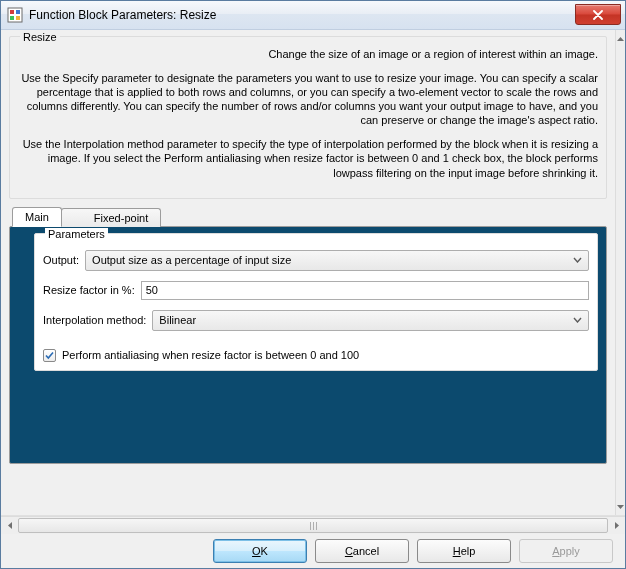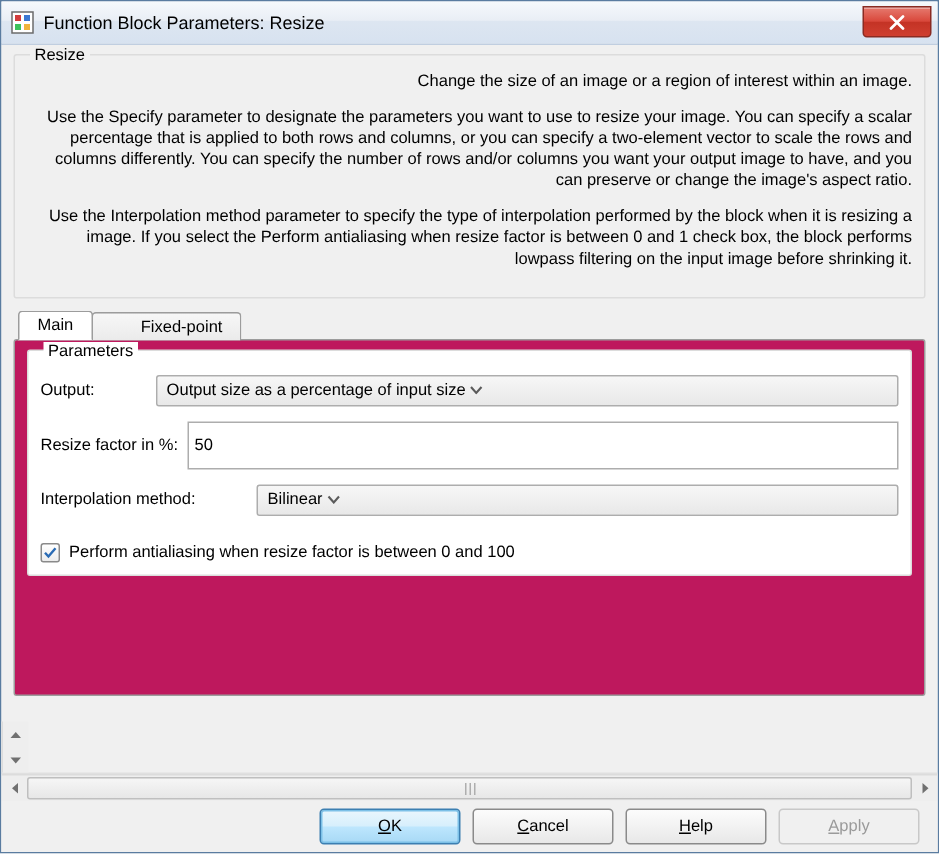--- a/index.html
+++ b/index.html
@@ -7,45 +7,45 @@
   
   .titlebar{height:28px;background:linear-gradient(to bottom,#f6f9fc 0%,#e9eef5 45%,#dde6f1 46%,#d7e2f0 100%);border-bottom:1px solid #c0cee0;display:flex;align-items:center;padding:0 0 0 6px;position:relative;}
   .titlebar .sysicon{width:16px;height:16px;margin-right:6px;display:flex;align-items:center;justify-content:center;}
   .titlebar .sysicon svg{display:block;}
   .titlebar .title{color:#000;font-size:12px;}
   .closebtn{position:absolute;right:4px;top:3px;width:44px;height:19px;border-radius:0 0 3px 3px;background:linear-gradient(to bottom,#e67a6f 0%,#d9483b 48%,#c43325 52%,#cf3f30 100%);border:1px solid #8a2b22;display:flex;align-items:center;justify-content:center;cursor:default;box-shadow:inset 0 1px 0 rgba(255,255,255,0.35);}
   .closebtn svg{display:block;}
   
   .client{flex:1 1 auto;display:flex;flex-direction:column;background:#f0f0f0;position:relative;}
   
-  .content-wrap{flex:1 1 auto;display:flex;flex-direction:column;border-bottom:1px solid #e0e0e0;}
+  .content-wrap{flex:1 1 auto;display:flex;flex-direction:row;border-bottom:1px solid #e0e0e0;}
   .content{flex:1 1 auto;padding:6px 8px 4px 8px;overflow:hidden;display:flex;flex-direction:column;}
   .vscroll{width:17px;background:#eeeeee;border-left:1px solid #dcdcdc;display:flex;flex-direction:column;align-items:stretch;}
   .vscroll .arrow{height:17px;display:flex;align-items:center;justify-content:center;}
   .vscroll .track{flex:1 1 auto;}
   
   .group{border:1px solid #dcdcdc;border-radius:2px;padding:6px 8px 8px 8px;margin:0 0 6px 0;background:#f0f0f0;}
   .group-title{position:relative;top:-12px;left:2px;background:#f0f0f0;padding:0 3px;display:inline-block;color:#000;}
   .group .after-title{margin-top:-8px;}
   .desc{line-height:1.28;text-align:right;}
   .desc p{margin:0 0 10px 0;}
   
   .tabs{margin-top:2px;}
   .tabstrip{display:flex;align-items:flex-end;margin-bottom:-1px;padding-left:3px;}
   .tab{padding:3px 12px 3px 12px;border:1px solid #9c9c9c;border-bottom:none;border-top-left-radius:3px;border-top-right-radius:3px;margin-right:0;background:linear-gradient(to bottom,#f7f7f7,#eaeaea);position:relative;cursor:default;color:#000;}
   .tab + .tab{margin-left:-1px;padding-left:32px;}
   .tab.active{background:#fff;z-index:2;border:1px solid #9c9c9c;border-bottom:1px solid #fff;}
-  .tabpanel{border:1px solid #9c9c9c;background:#be185d;border-radius:2px;padding:6px 8px 10px 8px;min-height:220px;}
+  .tabpanel{border:1px solid #9c9c9c;background:#0c4a6e;border-radius:2px;padding:6px 8px 10px 24px;min-height:220px;}
   
   .params .row{display:flex;align-items:center;margin:6px 0 10px 0;}
   .params .label{margin-right:6px;white-space:nowrap;}
-  .select{flex:1 1 auto;height:21px;border:1px solid #adadad;border-radius:2px;background:linear-gradient(to bottom,#f7f7f7,#e8e8e8);display:flex;align-items:center;padding:0 4px 0 6px;box-sizing:border-box;cursor:default;margin-left:35px;}
+  .select{flex:1 1 auto;height:21px;border:1px solid #adadad;border-radius:2px;background:linear-gradient(to bottom,#f7f7f7,#e8e8e8);display:flex;align-items:center;justify-content:space-between;padding:0 4px 0 6px;box-sizing:border-box;cursor:default;}
   .select .sel-txt{white-space:nowrap;overflow:hidden;text-overflow:ellipsis;}
   .select .dd{width:14px;display:flex;align-items:center;justify-content:center;}
-  .textinput{flex:1 1 auto;height:32px;border:1px solid #adadad;background:#fff;padding:1px 4px;box-sizing:border-box;font-family:inherit;font-size:11px;}
+  .textinput{flex:1 1 auto;height:19px;border:1px solid #adadad;background:#fff;padding:1px 4px;box-sizing:border-box;font-family:inherit;font-size:11px;}
   .checkrow{display:flex;align-items:center;margin-top:18px;}
   .checkbox{width:13px;height:13px;border:1px solid #8a8a8a;background:linear-gradient(to bottom,#fff,#ececec);border-radius:2px;margin-right:6px;display:flex;align-items:center;justify-content:center;box-sizing:border-box;}
   .checkbox.checked svg{display:block;}
   
   .hscroll{height:17px;background:#eeeeee;border-top:1px solid #dcdcdc;display:flex;align-items:stretch;margin:0 0 0 0;}
   .hscroll .harrow{width:17px;display:flex;align-items:center;justify-content:center;}
   .hscroll .htrack{flex:1 1 auto;position:relative;}
   .hscroll .hthumb{position:absolute;left:0;top:1px;bottom:1px;right:0;border:1px solid #bfbfbf;border-radius:2px;background:linear-gradient(to bottom,#f6f6f6,#e7e7e7);}
   .hscroll .grip{position:absolute;left:50%;top:50%;transform:translate(-50%,-50%);width:12px;height:8px;display:flex;gap:2px;justify-content:center;}
   .hscroll .grip span{width:1px;height:8px;background:#aeaeae;}

